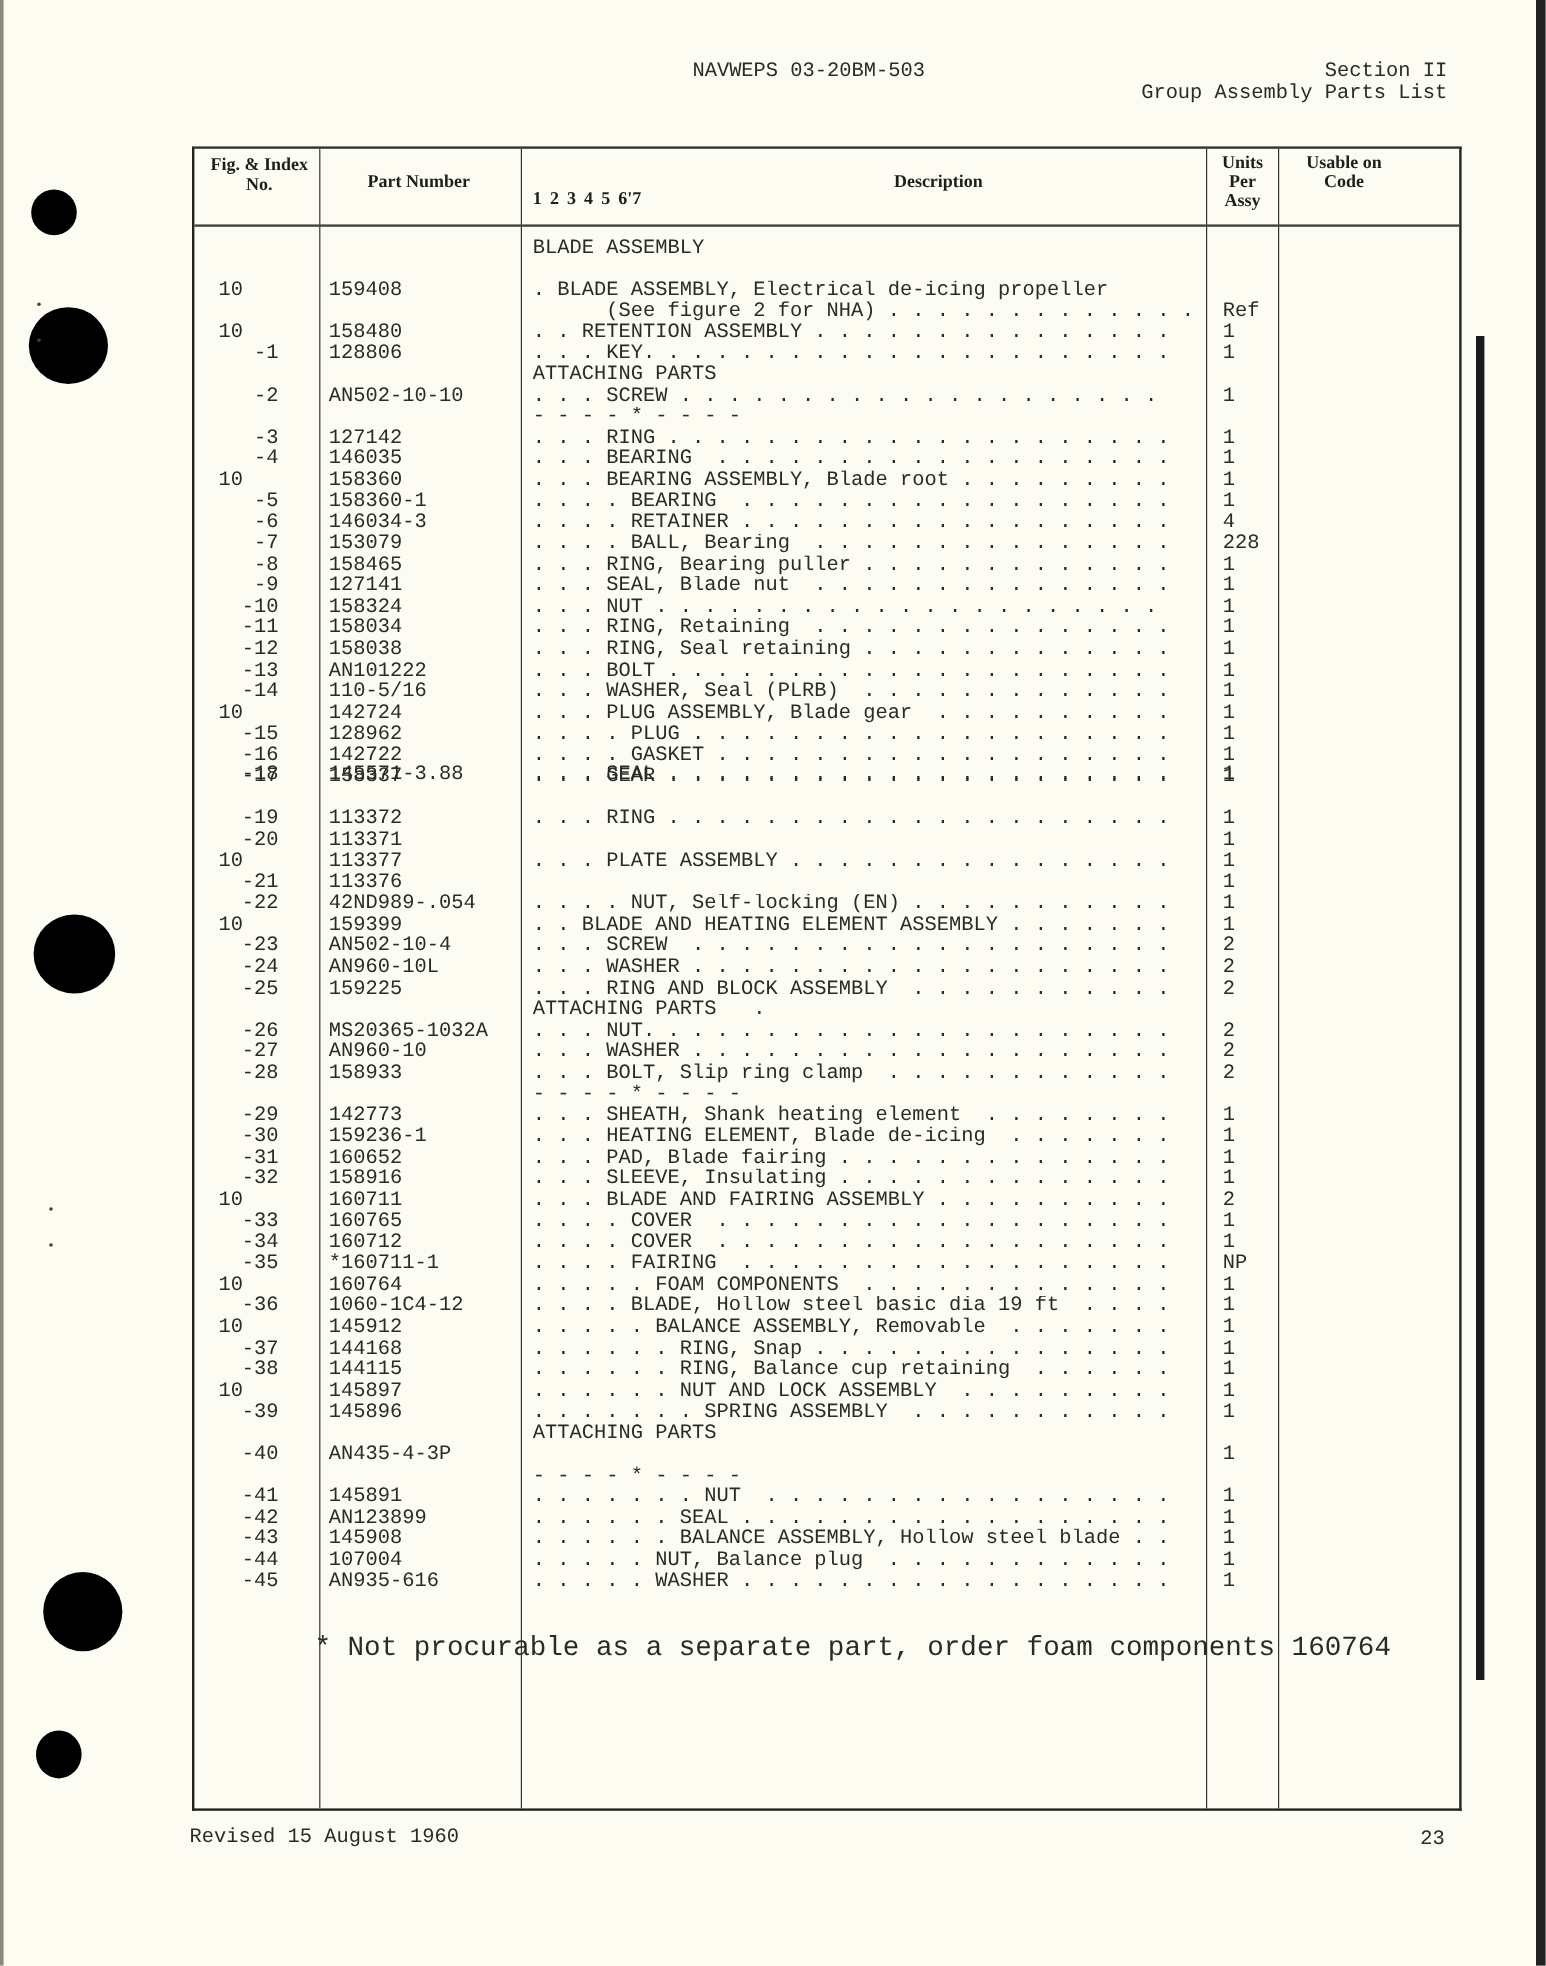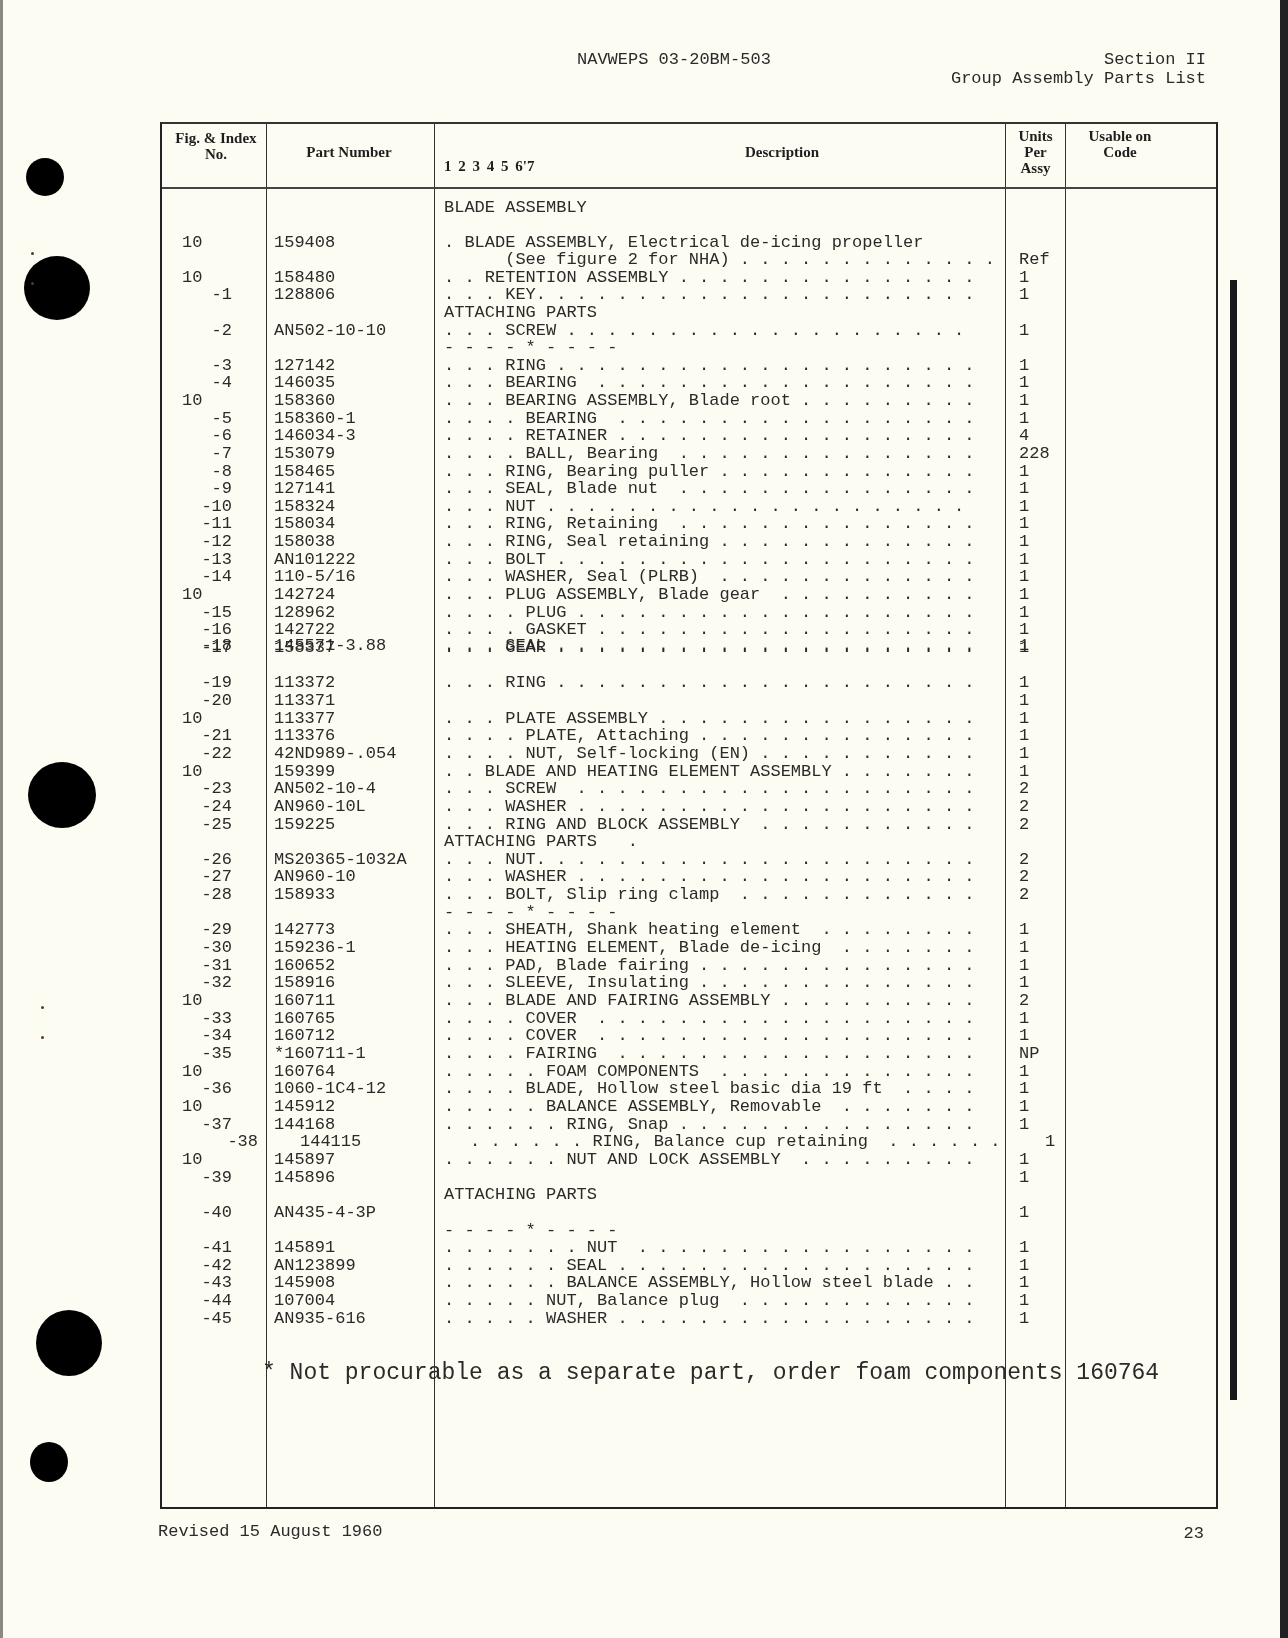--- a/index.html
+++ b/index.html
@@ -103,21 +103,21 @@
       <div class="row" style="top: 427px;"><span class="c-idx sub">-13</span><span class="c-pn">AN101222</span><span class="c-desc">. . . BOLT . . . . . . . . . . . . . . . . . . . . .</span><span class="c-units">1</span><span class="c-code"></span></div>
       <div class="row" style="top: 444px;"><span class="c-idx sub">-14</span><span class="c-pn">110-5/16</span><span class="c-desc">. . . WASHER, Seal (PLRB)  . . . . . . . . . . . . .</span><span class="c-units">1</span><span class="c-code"></span></div>
       <div class="row" style="top: 462px;"><span class="c-idx main">10</span><span class="c-pn">142724</span><span class="c-desc">. . . PLUG ASSEMBLY, Blade gear  . . . . . . . . . .</span><span class="c-units">1</span><span class="c-code"></span></div>
       <div class="row" style="top: 480px;"><span class="c-idx sub">-15</span><span class="c-pn">128962</span><span class="c-desc">. . . . PLUG . . . . . . . . . . . . . . . . . . . .</span><span class="c-units">1</span><span class="c-code"></span></div>
       <div class="row" style="top: 497px;"><span class="c-idx sub">-16</span><span class="c-pn">142722</span><span class="c-desc">. . . . GASKET . . . . . . . . . . . . . . . . . . .</span><span class="c-units">1</span><span class="c-code"></span></div>
       <div class="row" style="top: 515px;"><span class="c-idx sub">-17</span><span class="c-pn">158337</span><span class="c-desc">. . . GEAR . . . . . . . . . . . . . . . . . . . . .</span><span class="c-units">1</span><span class="c-code"></span></div>
       <div class="row" style="top: 513px;"><span class="c-idx sub">-18</span><span class="c-pn">145571-3.88</span><span class="c-desc">. . . SEAL . . . . . . . . . . . . . . . . . . . . .</span><span class="c-units">1</span><span class="c-code"></span></div>
       <div class="row" style="top: 550px;"><span class="c-idx sub">-19</span><span class="c-pn">113372</span><span class="c-desc">. . . RING . . . . . . . . . . . . . . . . . . . . .</span><span class="c-units">1</span><span class="c-code"></span></div>
       <div class="row" style="top: 568px;"><span class="c-idx sub">-20</span><span class="c-pn">113371</span><span class="c-units">1</span><span class="c-code"></span></div>
       <div class="row" style="top: 586px;"><span class="c-idx main">10</span><span class="c-pn">113377</span><span class="c-desc">. . . PLATE ASSEMBLY . . . . . . . . . . . . . . . .</span><span class="c-units">1</span><span class="c-code"></span></div>
-      <div class="row" style="top: 603px;"><span class="c-idx sub">-21</span><span class="c-pn">113376</span><span class="c-desc">. . . . PLATE, Attaching . . . . . . . . . . . . . .</span><span class="c-units">1</span><span class="c-code"></span></div>
+      <div class="row" style="top: 603px;"><span class="c-idx sub">-21</span><span class="c-pn">113376</span><span class="c-units">1</span><span class="c-code"></span></div>
       <div class="row" style="top: 621px;"><span class="c-idx sub">-22</span><span class="c-pn">42ND989-.054</span><span class="c-desc">. . . . NUT, Self-locking (EN) . . . . . . . . . . .</span><span class="c-units">1</span><span class="c-code"></span></div>
       <div class="row" style="top: 639px;"><span class="c-idx main">10</span><span class="c-pn">159399</span><span class="c-desc">. . BLADE AND HEATING ELEMENT ASSEMBLY . . . . . . .</span><span class="c-units">1</span><span class="c-code"></span></div>
       <div class="row" style="top: 656px;"><span class="c-idx sub">-23</span><span class="c-pn">AN502-10-4</span><span class="c-desc">. . . SCREW  . . . . . . . . . . . . . . . . . . . .</span><span class="c-units">2</span><span class="c-code"></span></div>
       <div class="row" style="top: 674px;"><span class="c-idx sub">-24</span><span class="c-pn">AN960-10L</span><span class="c-desc">. . . WASHER . . . . . . . . . . . . . . . . . . . .</span><span class="c-units">2</span><span class="c-code"></span></div>
       <div class="row" style="top: 692px;"><span class="c-idx sub">-25</span><span class="c-pn">159225</span><span class="c-desc">. . . RING AND BLOCK ASSEMBLY  . . . . . . . . . . .</span><span class="c-units">2</span><span class="c-code"></span></div>
       <div class="row" style="top: 709px;"><span class="c-idx main"></span><span class="c-pn"></span><span class="c-desc">ATTACHING PARTS   .</span><span class="c-units"></span><span class="c-code"></span></div>
       <div class="row" style="top: 727px;"><span class="c-idx sub">-26</span><span class="c-pn">MS20365-1032A</span><span class="c-desc">. . . NUT. . . . . . . . . . . . . . . . . . . . . .</span><span class="c-units">2</span><span class="c-code"></span></div>
       <div class="row" style="top: 744px;"><span class="c-idx sub">-27</span><span class="c-pn">AN960-10</span><span class="c-desc">. . . WASHER . . . . . . . . . . . . . . . . . . . .</span><span class="c-units">2</span><span class="c-code"></span></div>
       <div class="row" style="top: 762px;"><span class="c-idx sub">-28</span><span class="c-pn">158933</span><span class="c-desc">. . . BOLT, Slip ring clamp  . . . . . . . . . . . .</span><span class="c-units">2</span><span class="c-code"></span></div>
       <div class="row" style="top: 780px;"><span class="c-idx main"></span><span class="c-pn"></span><span class="c-desc">- - - - * - - - -</span><span class="c-units"></span><span class="c-code"></span></div>
@@ -126,23 +126,23 @@
       <div class="row" style="top: 833px;"><span class="c-idx sub">-31</span><span class="c-pn">160652</span><span class="c-desc">. . . PAD, Blade fairing . . . . . . . . . . . . . .</span><span class="c-units">1</span><span class="c-code"></span></div>
       <div class="row" style="top: 850px;"><span class="c-idx sub">-32</span><span class="c-pn">158916</span><span class="c-desc">. . . SLEEVE, Insulating . . . . . . . . . . . . . .</span><span class="c-units">1</span><span class="c-code"></span></div>
       <div class="row" style="top: 868px;"><span class="c-idx main">10</span><span class="c-pn">160711</span><span class="c-desc">. . . BLADE AND FAIRING ASSEMBLY . . . . . . . . . .</span><span class="c-units">2</span><span class="c-code"></span></div>
       <div class="row" style="top: 886px;"><span class="c-idx sub">-33</span><span class="c-pn">160765</span><span class="c-desc">. . . . COVER  . . . . . . . . . . . . . . . . . . .</span><span class="c-units">1</span><span class="c-code"></span></div>
       <div class="row" style="top: 903px;"><span class="c-idx sub">-34</span><span class="c-pn">160712</span><span class="c-desc">. . . . COVER  . . . . . . . . . . . . . . . . . . .</span><span class="c-units">1</span><span class="c-code"></span></div>
       <div class="row" style="top: 921px;"><span class="c-idx sub">-35</span><span class="c-pn">*160711-1</span><span class="c-desc">. . . . FAIRING  . . . . . . . . . . . . . . . . . .</span><span class="c-units">NP</span><span class="c-code"></span></div>
       <div class="row" style="top: 939px;"><span class="c-idx main">10</span><span class="c-pn">160764</span><span class="c-desc">. . . . . FOAM COMPONENTS  . . . . . . . . . . . . .</span><span class="c-units">1</span><span class="c-code"></span></div>
       <div class="row" style="top: 956px;"><span class="c-idx sub">-36</span><span class="c-pn">1060-1C4-12</span><span class="c-desc">. . . . BLADE, Hollow steel basic dia 19 ft  . . . .</span><span class="c-units">1</span><span class="c-code"></span></div>
       <div class="row" style="top: 974px;"><span class="c-idx main">10</span><span class="c-pn">145912</span><span class="c-desc">. . . . . BALANCE ASSEMBLY, Removable  . . . . . . .</span><span class="c-units">1</span><span class="c-code"></span></div>
       <div class="row" style="top: 992px;"><span class="c-idx sub">-37</span><span class="c-pn">144168</span><span class="c-desc">. . . . . . RING, Snap . . . . . . . . . . . . . . .</span><span class="c-units">1</span><span class="c-code"></span></div>
-      <div class="row" style="top: 1009px; margin-left: 26px;"><span class="c-idx sub">-38</span><span class="c-pn">144115</span><span class="c-desc">. . . . . . RING, Balance cup retaining  . . . . . .</span><span class="c-units">1</span><span class="c-code"></span></div>
+      <div class="row" style="top: 1009px;"><span class="c-idx sub">-38</span><span class="c-pn">144115</span><span class="c-desc">. . . . . . RING, Balance cup retaining  . . . . . .</span><span class="c-units">1</span><span class="c-code"></span></div>
       <div class="row" style="top: 1027px;"><span class="c-idx main">10</span><span class="c-pn">145897</span><span class="c-desc">. . . . . . NUT AND LOCK ASSEMBLY  . . . . . . . . .</span><span class="c-units">1</span><span class="c-code"></span></div>
-      <div class="row" style="top: 1045px;"><span class="c-idx sub">-39</span><span class="c-pn">145896</span><span class="c-units">1</span><span class="c-code"></span></div>
+      <div class="row" style="top: 1045px;"><span class="c-idx sub">-39</span><span class="c-pn">145896</span><span class="c-desc">. . . . . . . SPRING ASSEMBLY  . . . . . . . . . . .</span><span class="c-units">1</span><span class="c-code"></span></div>
       <div class="row" style="top: 1062px;"><span class="c-idx main"></span><span class="c-pn"></span><span class="c-desc">ATTACHING PARTS</span><span class="c-units"></span><span class="c-code"></span></div>
       <div class="row" style="top: 1080px;"><span class="c-idx sub">-40</span><span class="c-pn">AN435-4-3P</span><span class="c-units">1</span><span class="c-code"></span></div>
       <div class="row" style="top: 1098px;"><span class="c-idx main"></span><span class="c-pn"></span><span class="c-desc">- - - - * - - - -</span><span class="c-units"></span><span class="c-code"></span></div>
       <div class="row" style="top: 1115px;"><span class="c-idx sub">-41</span><span class="c-pn">145891</span><span class="c-desc">. . . . . . . NUT  . . . . . . . . . . . . . . . . .</span><span class="c-units">1</span><span class="c-code"></span></div>
       <div class="row" style="top: 1133px; padding-left: 46px;"><span class="c-idx sub">-42</span><span class="c-pn">AN123899</span><span class="c-desc">. . . . . . SEAL . . . . . . . . . . . . . . . . . .</span><span class="c-units">1</span><span class="c-code"></span></div>
       <div class="row" style="top: 1150px;"><span class="c-idx sub">-43</span><span class="c-pn">145908</span><span class="c-desc">. . . . . . BALANCE ASSEMBLY, Hollow steel blade . .</span><span class="c-units">1</span><span class="c-code"></span></div>
       <div class="row" style="top: 1168px;"><span class="c-idx sub">-44</span><span class="c-pn">107004</span><span class="c-desc">. . . . . NUT, Balance plug  . . . . . . . . . . . .</span><span class="c-units">1</span><span class="c-code"></span></div>
       <div class="row" style="top: 1186px;"><span class="c-idx sub">-45</span><span class="c-pn">AN935-616</span><span class="c-desc">. . . . . WASHER . . . . . . . . . . . . . . . . . .</span><span class="c-units">1</span><span class="c-code"></span></div>
     </div>
 

